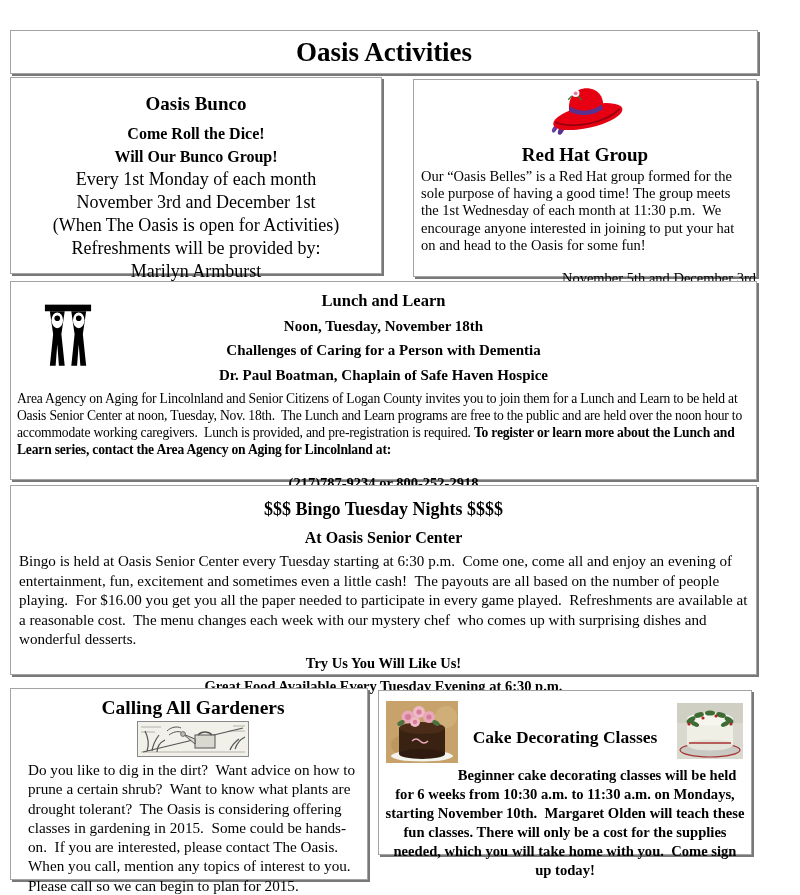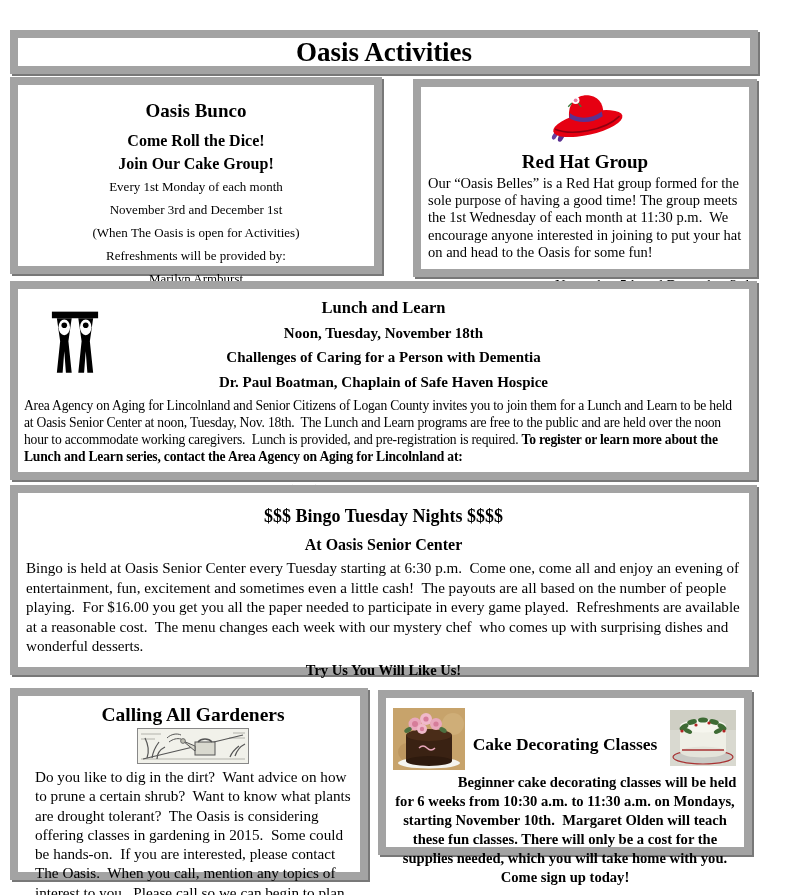--- a/index.html
+++ b/index.html
@@ -1,35 +1,35 @@
 <!DOCTYPE html>
 <html><head>
 <meta charset="utf-8">
 <style>
   html,body { margin:0; padding:0; background:#fff; }
   .page {
     position:relative; width:800px; height:895px; background:#ffffff;
     font-family:"Liberation Serif", serif; color:#000; overflow:hidden;
   }
   .box {
-    position:absolute; background:#fff; border:8px solid #a3a3a3;
+    position:absolute; background:#fff; border:1px solid #a3a3a3;
     box-shadow:2px 2px 0 rgba(30,30,30,0.6); box-sizing:border-box;
   }
   .prewrap { white-space:pre-wrap; }
   .bold { font-weight:bold; }
 
   
   .title-box { left:10px; top:30px; width:748px; height:44px;
     display:flex; align-items:center; justify-content:center; }
   .page-title { font-size:27px; font-weight:bold; margin:0; }
 
   
   .bunco-box { left:10px; top:77px; width:372px; height:197px; text-align:center; padding-top:8px; }
   .bunco-title { font-size:19px; font-weight:bold; line-height:24px; margin:6px; }
-  .bunco-line { font-size:13px; line-height:23px; }
+  .bunco-line { font-size:18px; line-height:23px; }
   .bunco-line.bold { font-size:16px; }
 
   
   .redhat-box { left:413px; top:79px; width:344px; height:198px; }
   .hat-wrap { text-align:center; padding-top:3px; height:58px; }
   .redhat-title { text-align:center; font-size:19px; font-weight:bold; line-height:22px; margin-top:3px; }
   .redhat-body { font-size:14.5px; line-height:17.2px; padding:2px 7px 0; }
   .redhat-dates { text-align:right; font-size:14.5px; margin-top:16px; }
 
   
@@ -69,21 +69,21 @@
 
 <div class="page">
 
   <div class="box title-box">
     <h1 class="page-title">Oasis Activities</h1>
   </div>
 
   <div class="box bunco-box">
     <div class="bunco-title">Oasis Bunco</div>
     <div class="bunco-line bold">Come Roll the Dice!</div>
-    <div class="bunco-line bold">Join Our Cake Group!</div>
+    <div class="bunco-line bold">Will Our Bunco Group!</div>
     <div class="bunco-line">Every 1st Monday of each month</div>
     <div class="bunco-line">November 3rd and December 1st</div>
     <div class="bunco-line">(When The Oasis is open for Activities)</div>
     <div class="bunco-line">Refreshments will be provided by:</div>
     <div class="bunco-line">Marilyn Armburst</div>
   </div>
 
   <div class="box redhat-box">
     <div class="hat-wrap">
       <svg width="86" height="56" viewBox="0 0 90 60">
@@ -119,20 +119,21 @@
     <div class="lunch-sub">Dr. Paul Boatman, Chaplain of Safe Haven Hospice</div>
     <div class="lunch-body prewrap"><span>Area Agency on Aging for Lincolnland and Senior Citizens of Logan County invites you to join them for a Lunch and Learn to be held at Oasis Senior Center at noon, Tuesday, Nov. 18th.  The Lunch and Learn programs are free to the public and are held over the noon hour to accommodate working caregivers.  Lunch is provided, and pre-registration is required. </span><span class="bold">To register or learn more about the Lunch and Learn series, contact the Area Agency on Aging for Lincolnland at:</span></div>
     <div class="lunch-phone">(217)787-9234 or 800-252-2918</div>
   </div>
 
   <div class="box bingo-box">
     <div class="bingo-title">$$$ Bingo Tuesday Nights $$$$</div>
     <div class="bingo-sub">At Oasis Senior Center</div>
     <div class="bingo-body prewrap">Bingo is held at Oasis Senior Center every Tuesday starting at 6:30 p.m.  Come one, come all and enjoy an evening of entertainment, fun, excitement and sometimes even a little cash!  The payouts are all based on the number of people playing.  For $16.00 you get you all the paper needed to participate in every game played.  Refreshments are available at a reasonable cost.  The menu changes each week with our mystery chef  who comes up with surprising dishes and wonderful desserts.</div>
     <div class="bingo-tag t1">Try Us You Will Like Us!</div>
+    <div class="bingo-tag t2">Great Food Available Every Tuesday Evening at 6:30 p.m.</div>
   </div>
 
   <div class="box gardeners-box">
     <div class="g-title">Calling All Gardeners</div>
     <svg class="g-image" width="112" height="36" viewBox="0 0 112 36">
       <rect x="0.5" y="0.5" width="111" height="35" fill="#f1f1ea" stroke="#888"></rect>
       <g stroke="#9a9a92" stroke-width="0.7">
         <path d="M4,6 h20 M4,11 h14 M96,5 h12 M92,10 h16 M4,31 h104"></path>
       </g>
       <g stroke="#555" fill="none" stroke-width="1.2">

